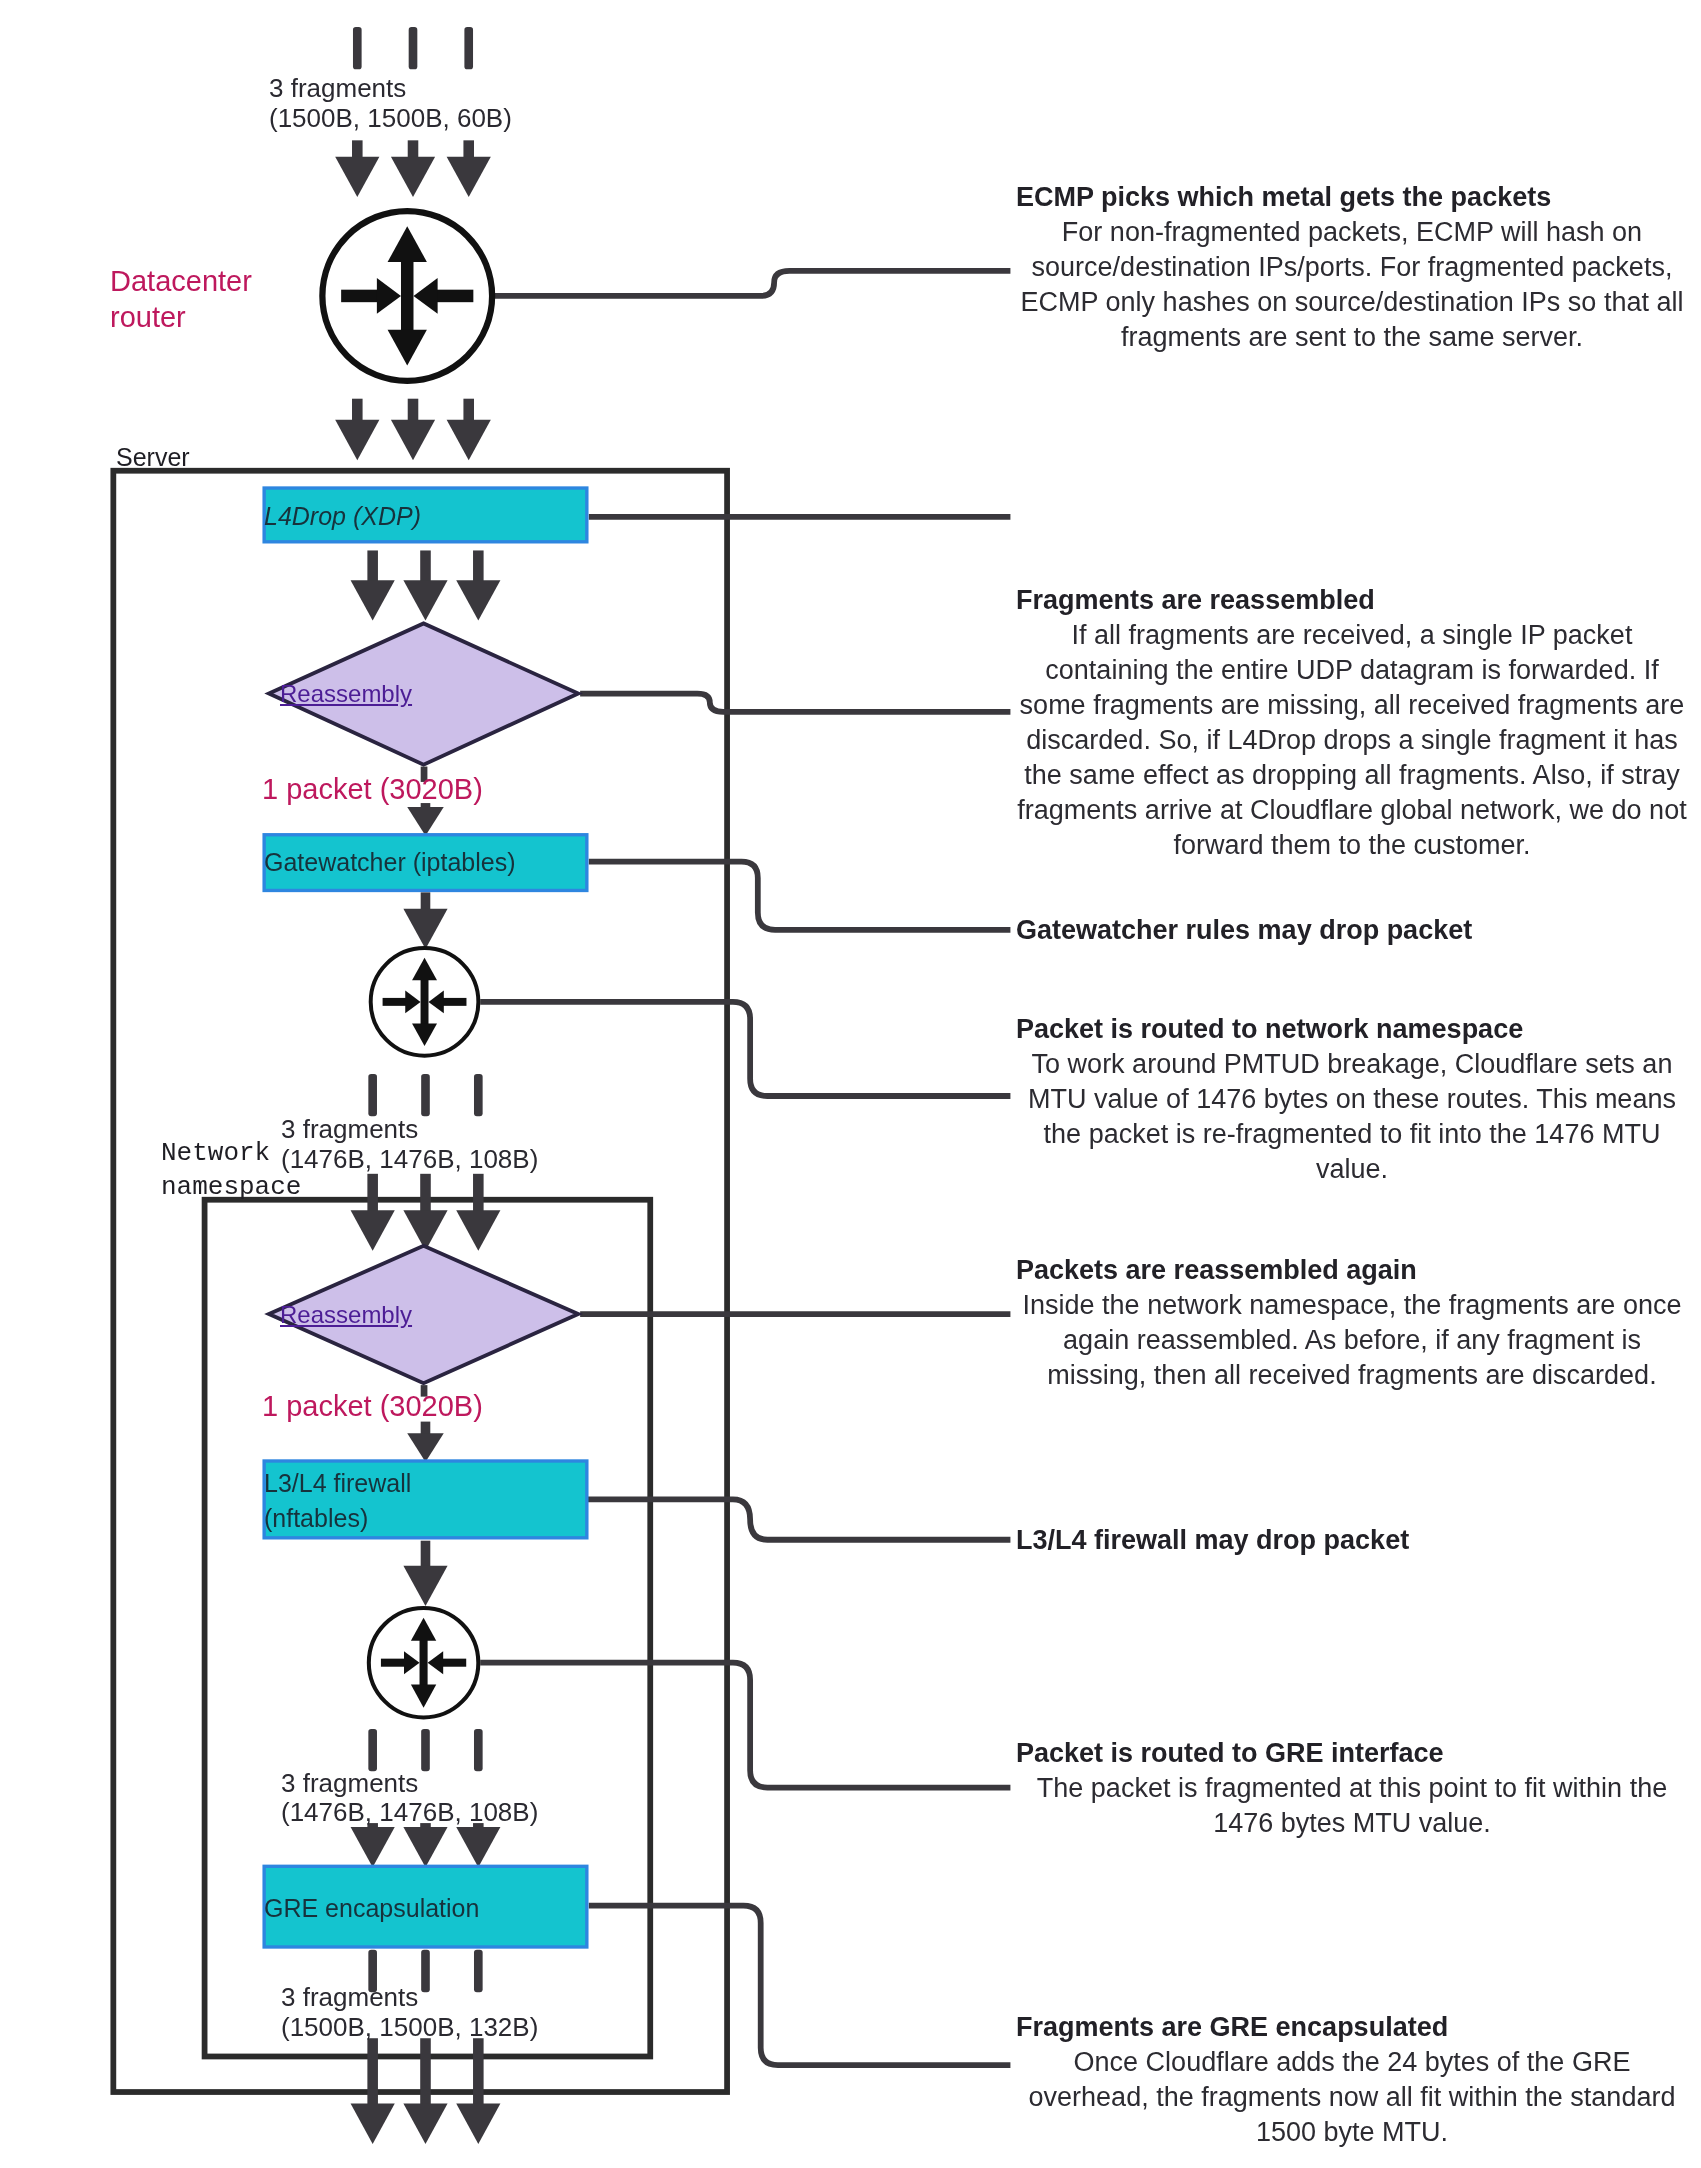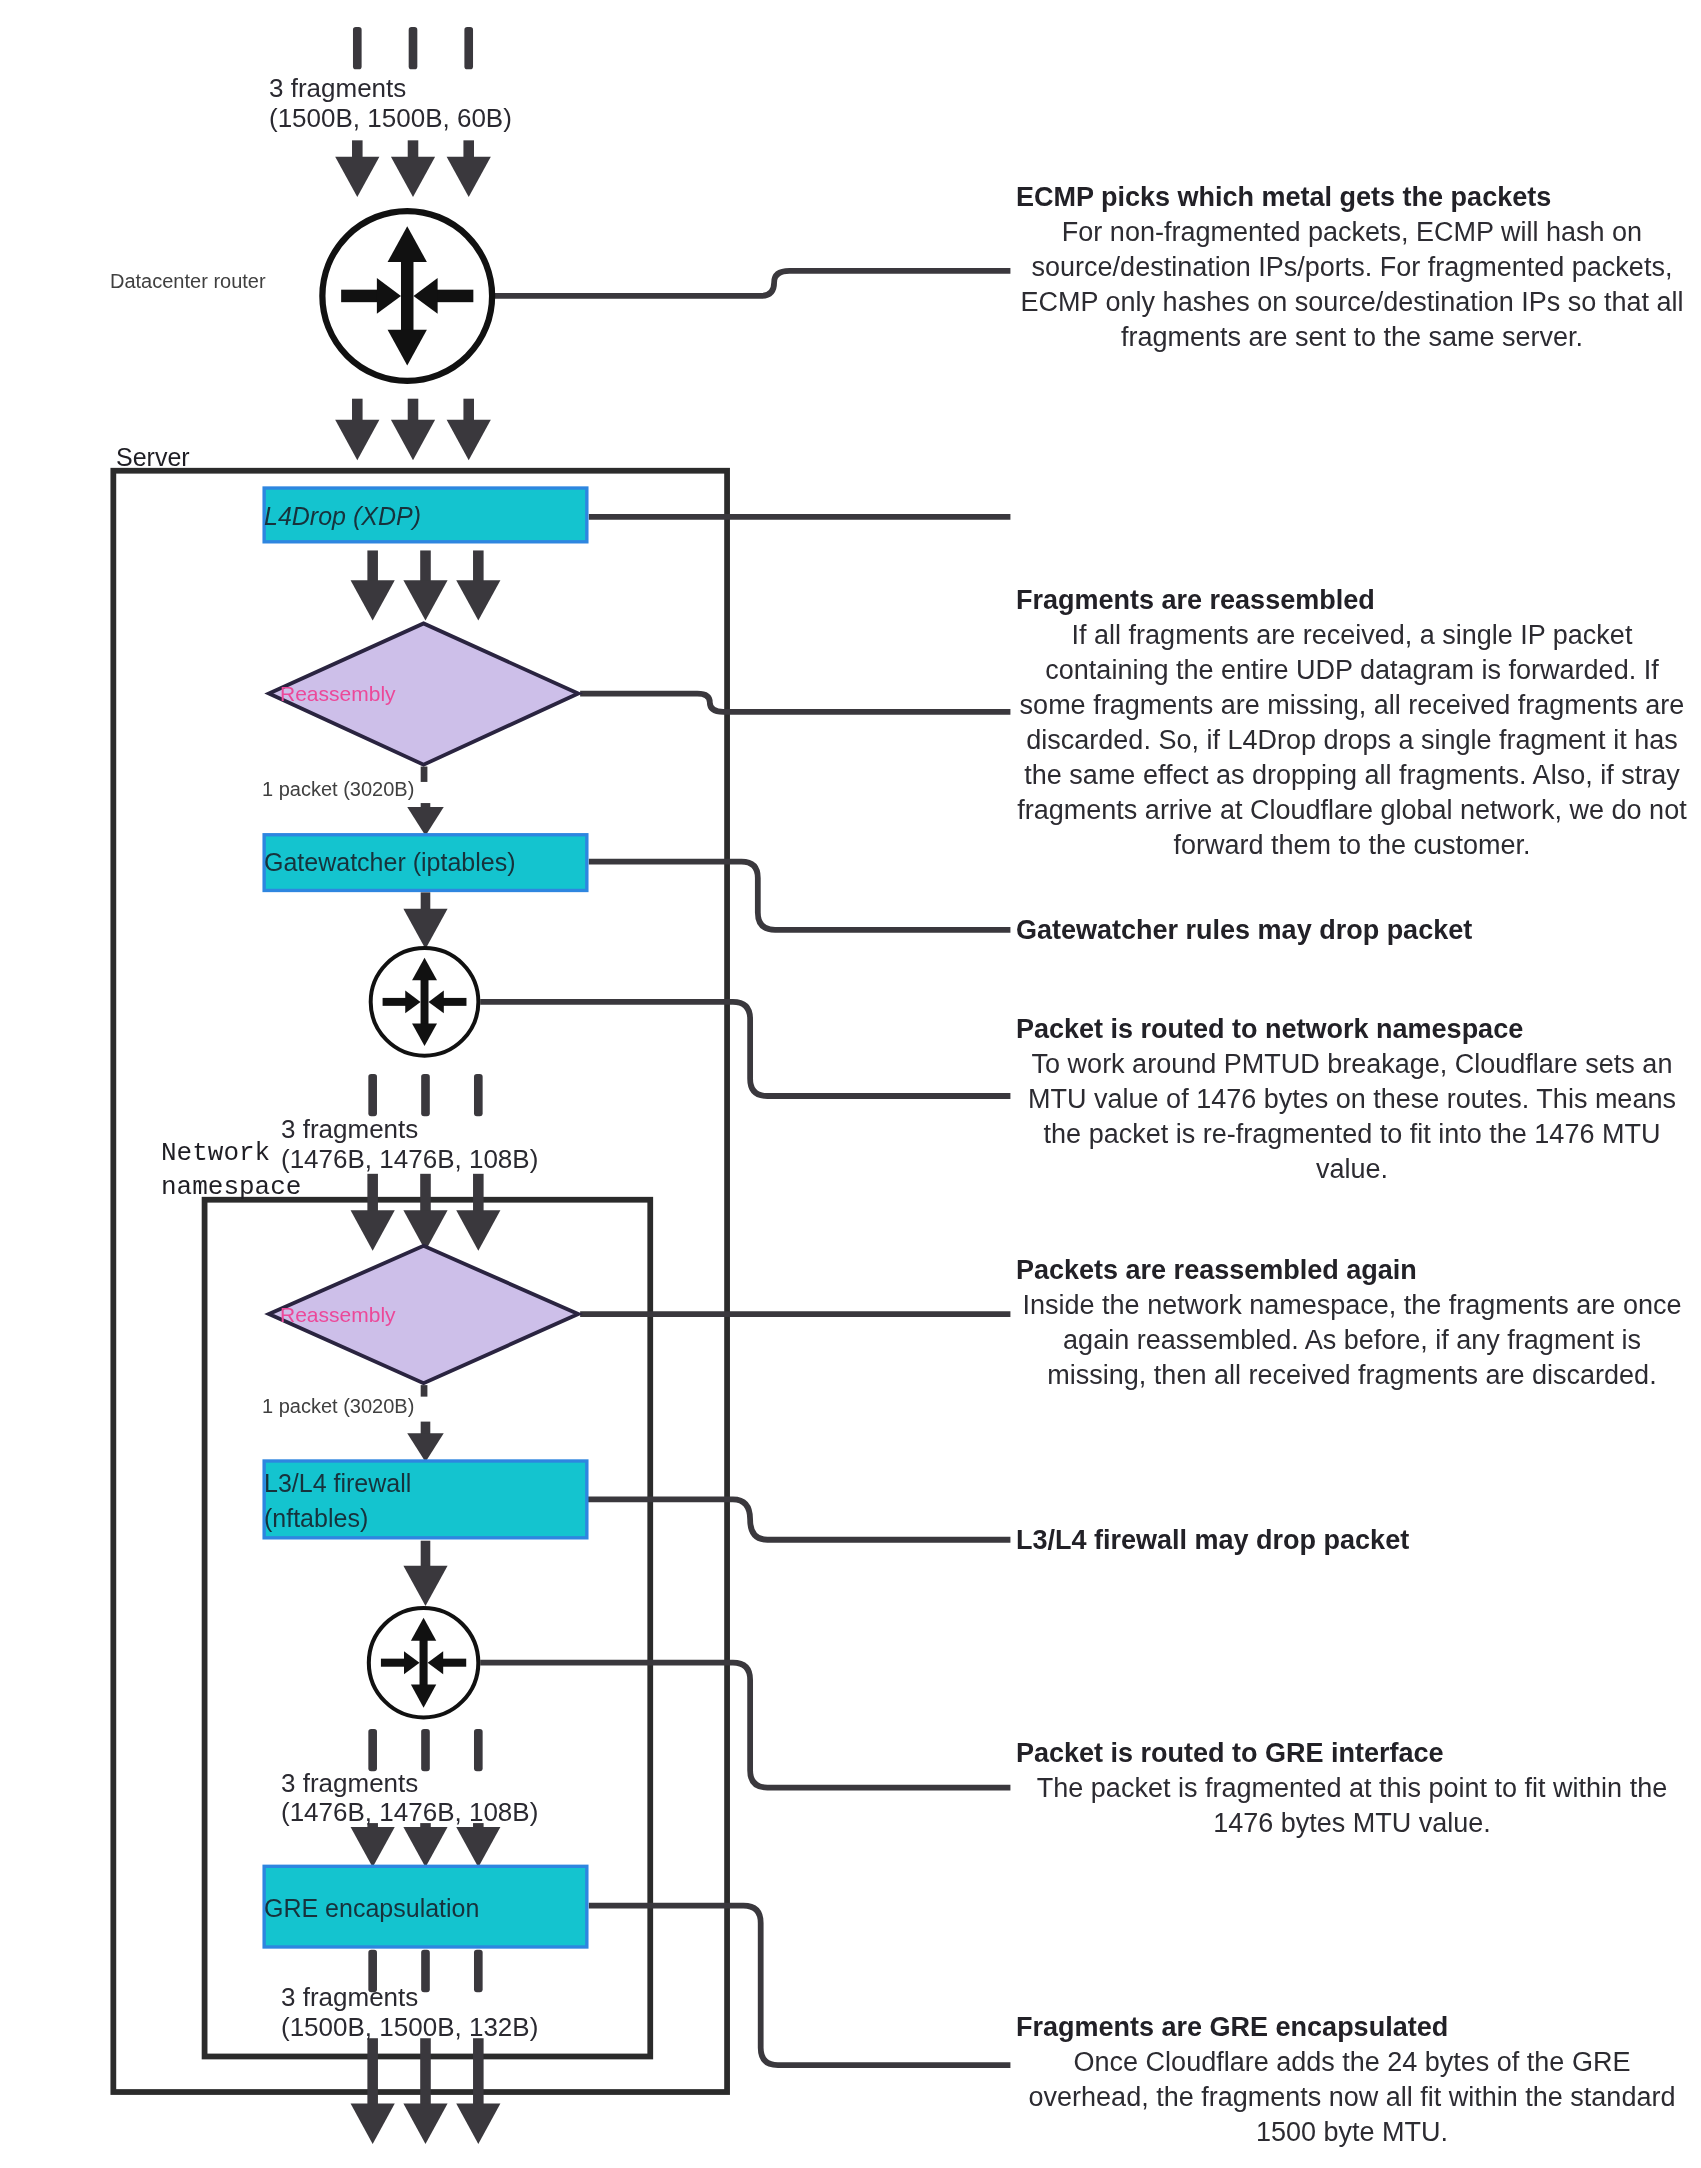--- a/index.html
+++ b/index.html
@@ -9,23 +9,23 @@
     height: 2168px;
     background: #ffffff;
     font-family: "Liberation Sans", sans-serif;
     color: #26252B;
     overflow: hidden;
   }
   #shapes { position: absolute; left: 0; top: 0; }
   .lbl { position: absolute; white-space: nowrap; }
   .ctr { text-align: left; white-space: normal; }
   .frag { font-size: 26px; line-height: 31px; color: #2A2930; }
-  .big  { font-size: 20px; line-height: 35px; color: #404040; }
+  .big  { font-size: 29px; line-height: 35px; color: #be185d; }
   .boxlbl { font-size: 25px; line-height: 35px; color: #17323C; }
-  .dialbl { font-size: 21px; line-height: 31px; color: #ec4899; }
+  .dialbl { font-size: 24px; line-height: 31px; color: #4c1d95; text-decoration: underline; }
   .outside { font-size: 26px; line-height: 34px; color: #1F1E24; }
   .ann { position: absolute; width: 672px; }
   .ann-title { font-size: 27px; line-height: 35px; font-weight: 700; color: #222127; }
   .ann-body  { font-size: 27px; line-height: 35px; font-weight: 400; color: #2C2B31; text-align: center; }
 </style>
 </head>
 <body>
 
 <div id="stage">
 

